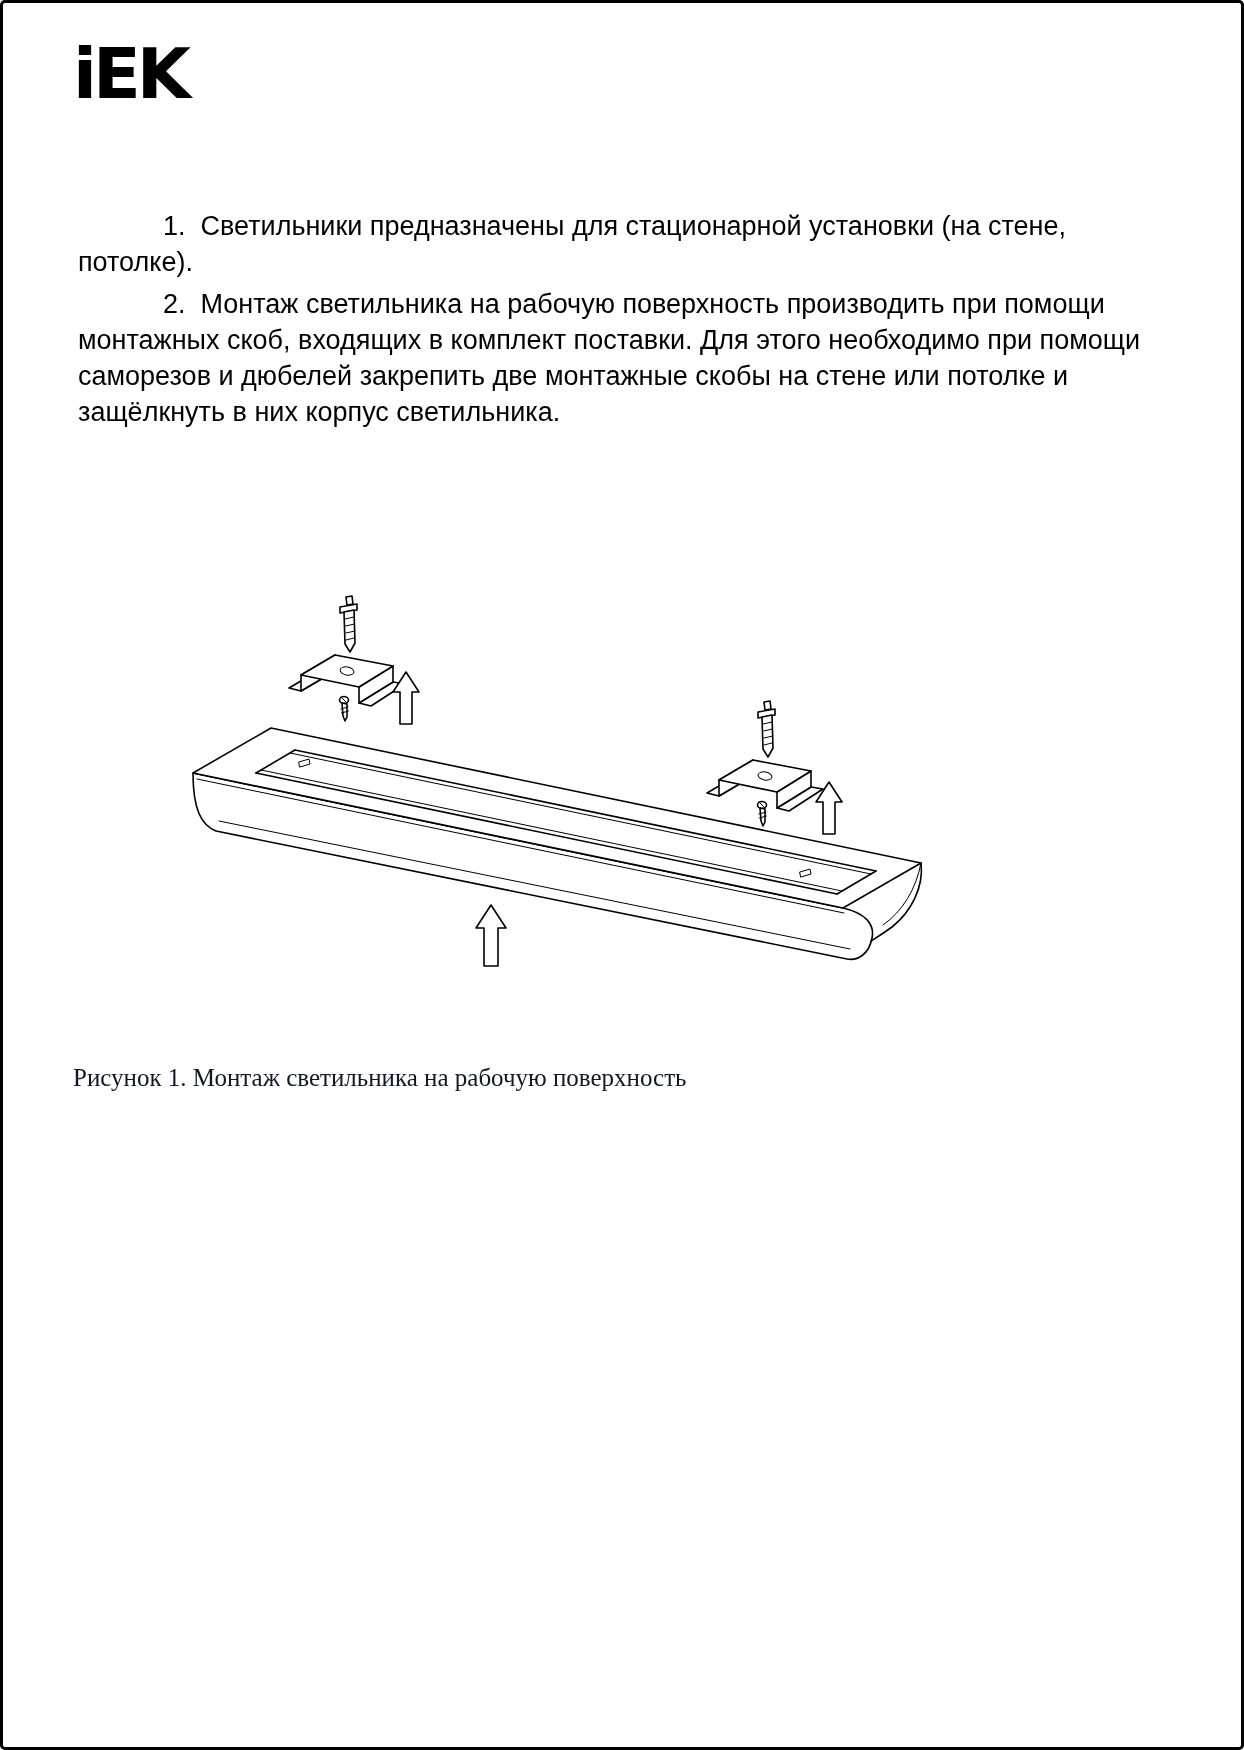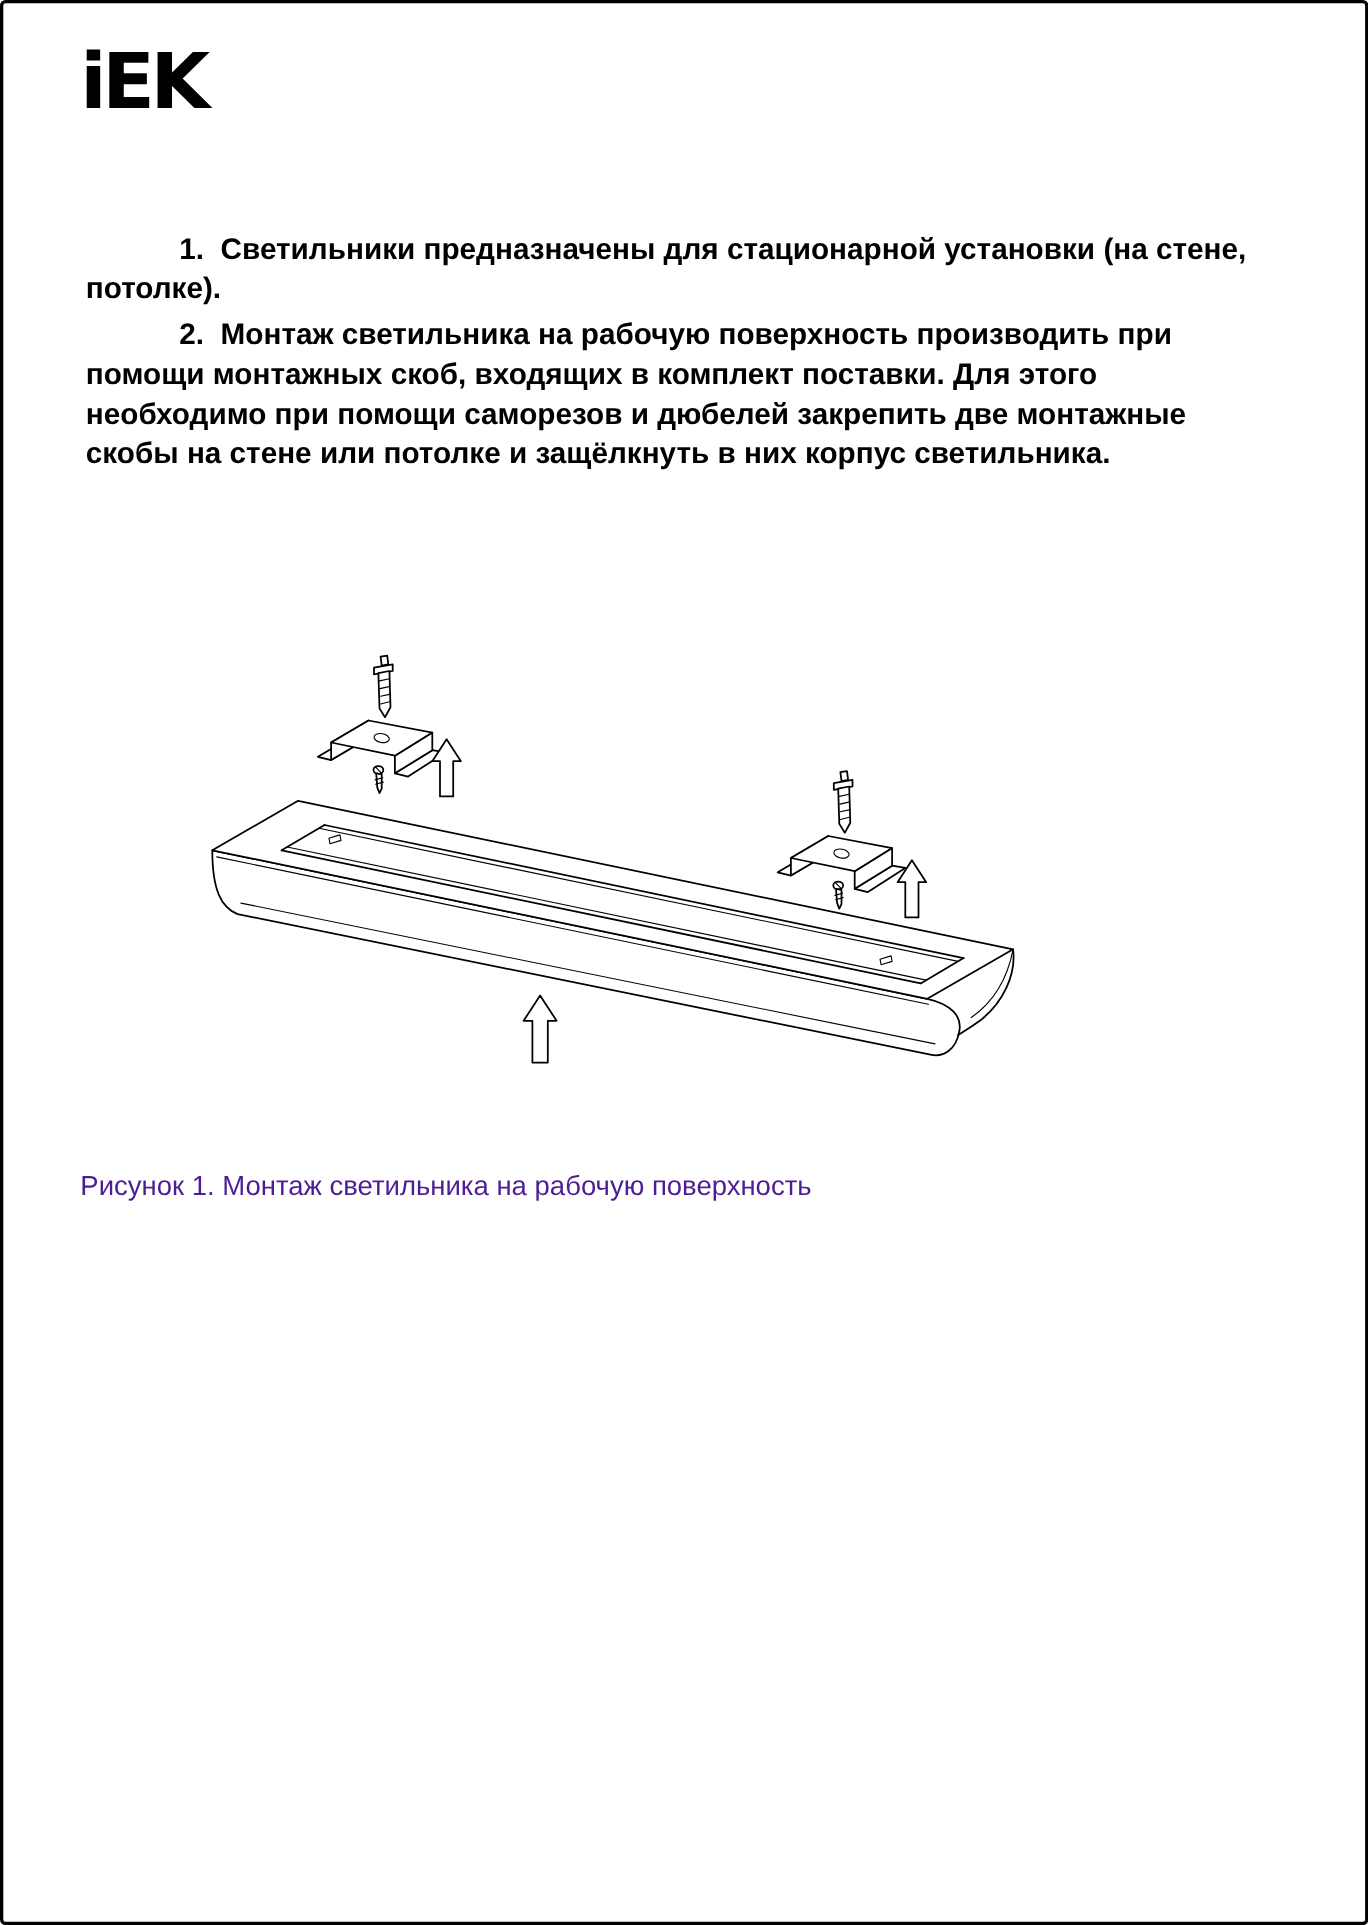--- a/index.html
+++ b/index.html
@@ -32,43 +32,43 @@
   }
   .content {
     position: absolute;
     left: 75px;
     top: 205px;
     width: 1090px;
     font-size: 27px;
     line-height: 36px;
     color: #000000;
     text-align: left;
-    font-weight: bold;
   }
   .content p {
     margin: 0 0 6px 0;
   }
   .indent-lg { text-indent: 85px; }
   .indent-sm { text-indent: 52px; }
   .figure {
     position: absolute;
     left: 0;
     top: 560px;
     width: 1244px;
     height: 490px;
   }
   .figure svg { display: block; }
   .caption {
     position: absolute;
     left: 70px;
     top: 1060px;
     font-size: 25px;
     line-height: 30px;
-    color: #4c1d95;
+    color: #0f172a;
     margin: 0;
+    font-family: Liberation Serif, serif;
   }
   .ln  { fill: none; stroke: #000; stroke-width: 1.6; stroke-linejoin: round; stroke-linecap: round; }
   .lnf { fill: #fff;  stroke: #000; stroke-width: 1.6; stroke-linejoin: round; stroke-linecap: round; }
   .thin { fill: none; stroke: #000; stroke-width: 1; stroke-linejoin: round; stroke-linecap: round; }
 </style>
 </head>
 <body>
 
 <div class="page">
 

